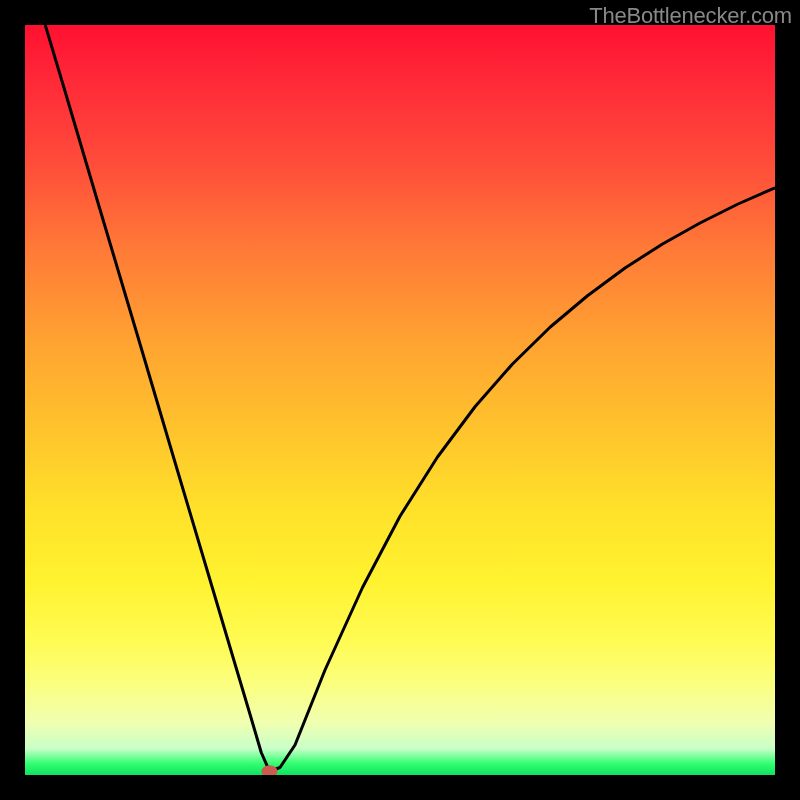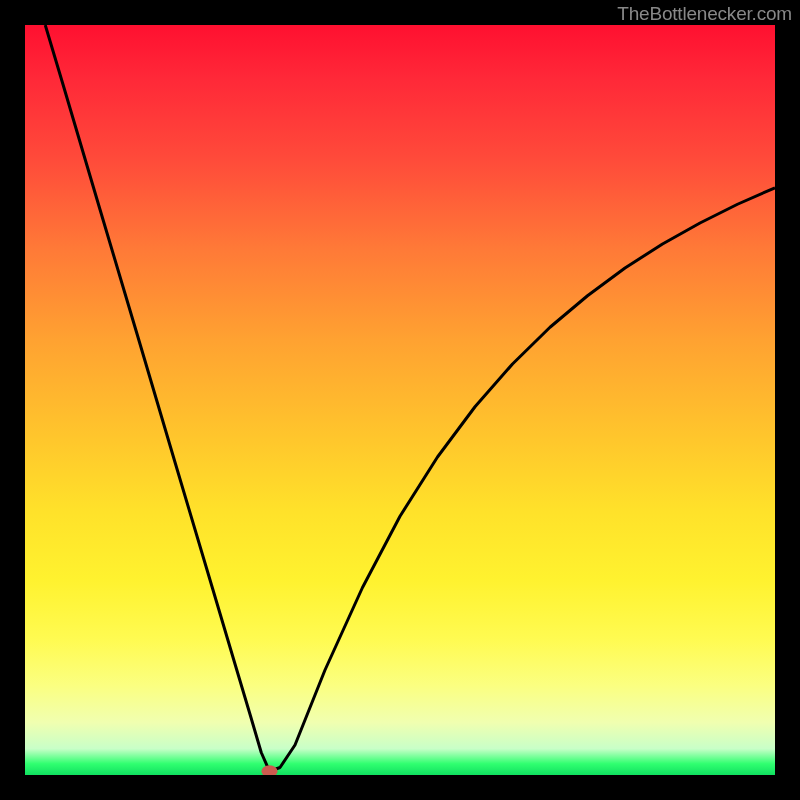--- a/index.html
+++ b/index.html
@@ -37,21 +37,21 @@
     position: absolute;
     left: 0; top: 0;
     width: 100%;
     height: 100%;
   }
   .watermark {
     position: absolute;
     top: 3px;
     right: 8px;
     color: #888;
-    font-size: 19px;
+    font-size: 22px;
     font-family: Arial, sans-serif;
     letter-spacing: -0.2px;
   }
 </style>
 </head>
 <body>
 
 <div class="plot-area">
   <svg class="curve-svg" id="curve-svg" viewBox="0 0 750 750" preserveAspectRatio="none">
       <path d="M20.25 0.00 L37.50 57.75 L75.00 184.50 L112.50 310.50 L150.00 437.25 L187.50 563.25 L210.00 639.00 L225.00 689.25 L236.25 727.50 L244.50 746.25 L255.00 742.50 L270.00 720.00 L300.00 645.00 L337.50 562.50 L375.00 491.25 L412.50 432.00 L450.00 381.75 L487.50 339.00 L525.00 302.25 L562.50 270.75 L600.00 243.00 L637.50 219.00 L675.00 198.00 L712.50 179.25 L750.00 162.75" fill="none" stroke="#000000" stroke-width="3" stroke-linejoin="round"></path>

